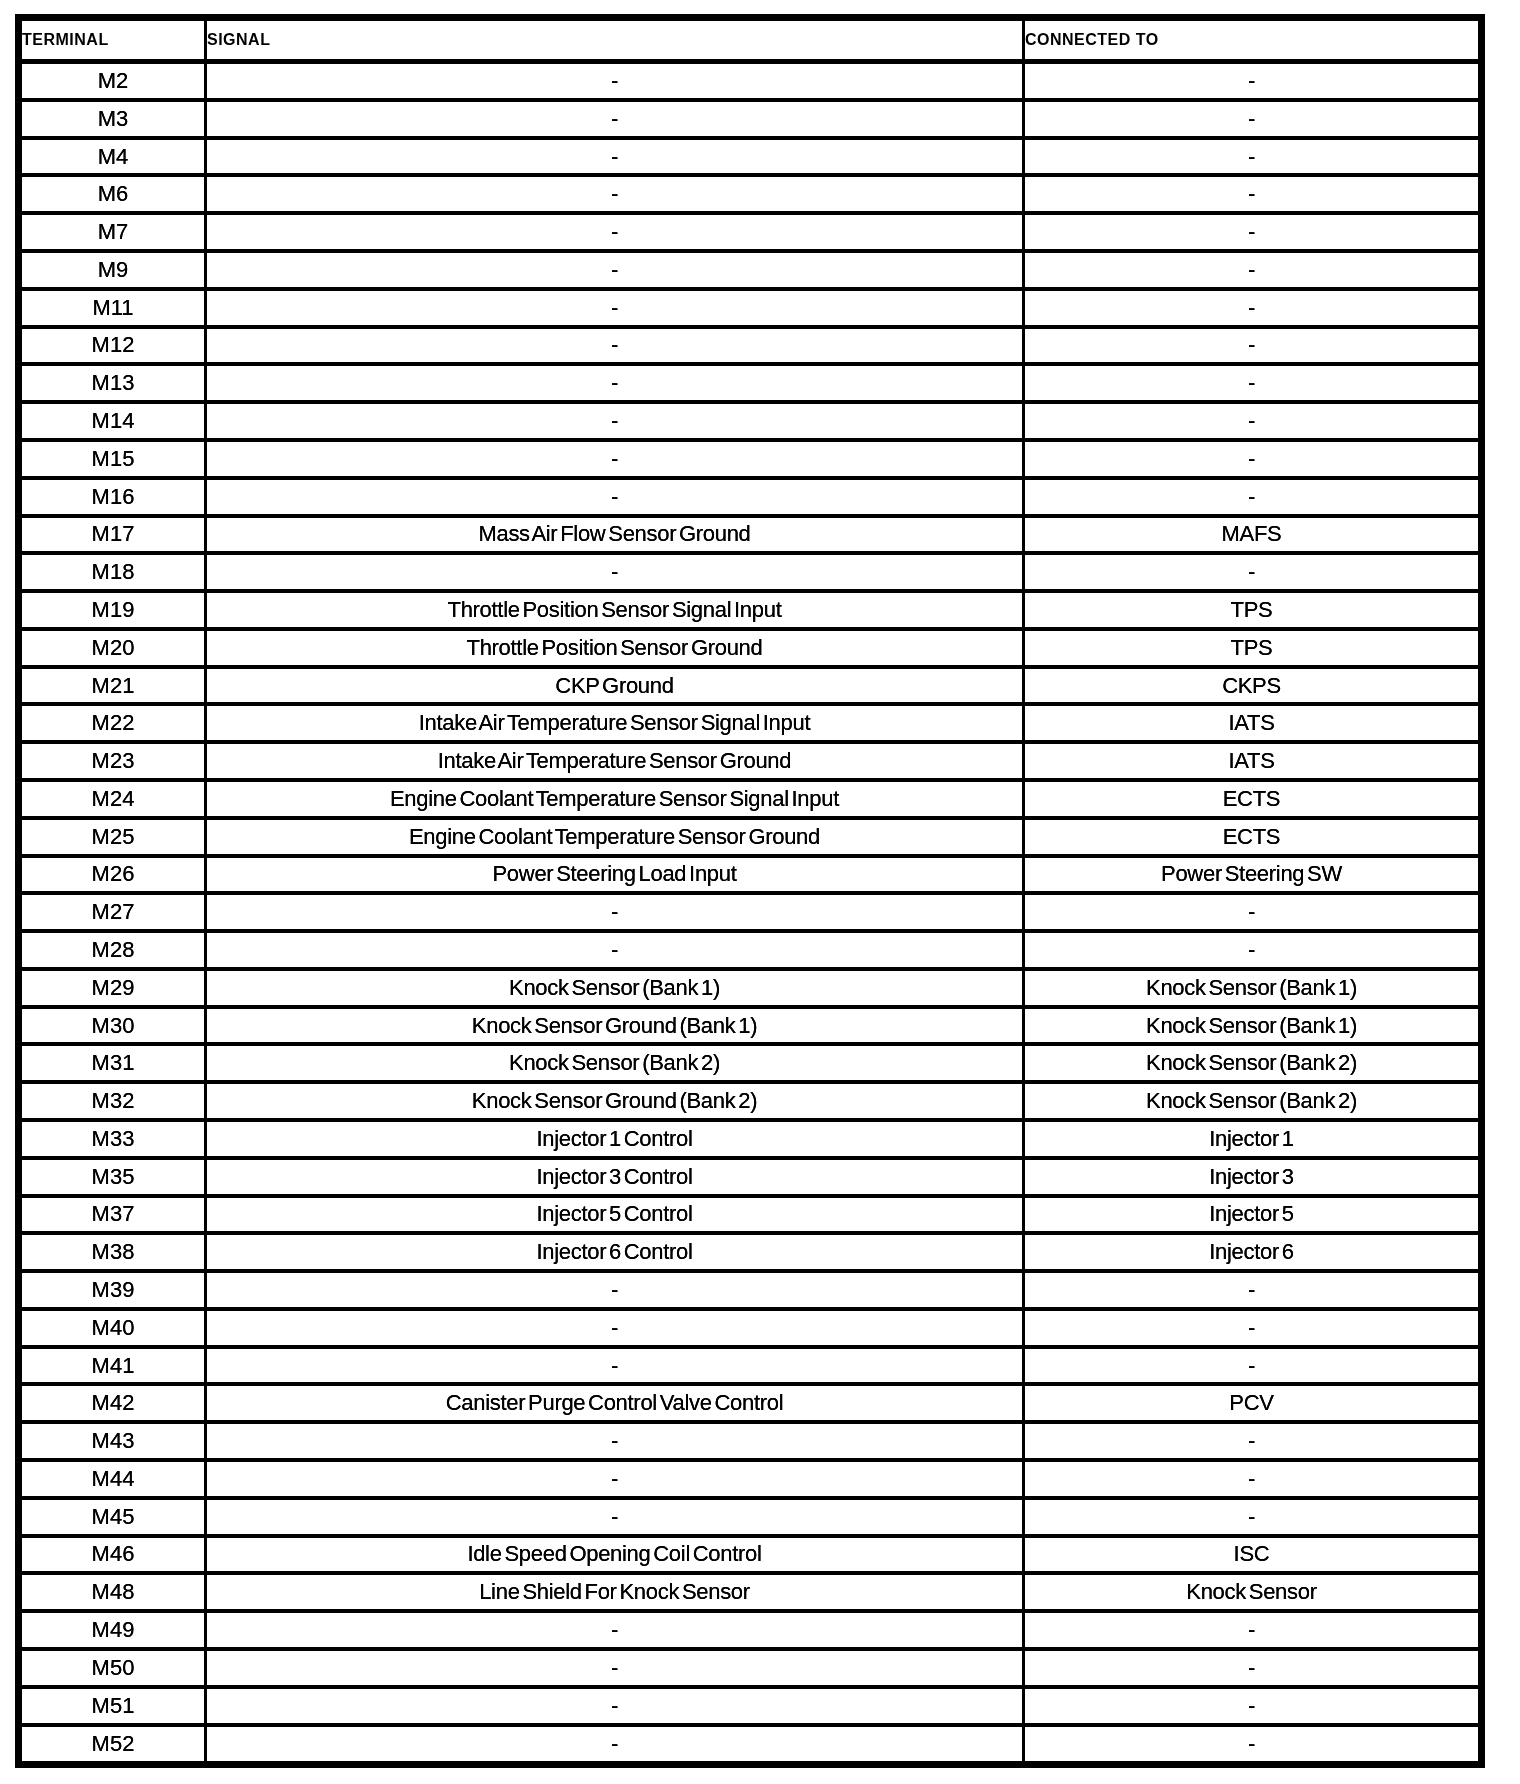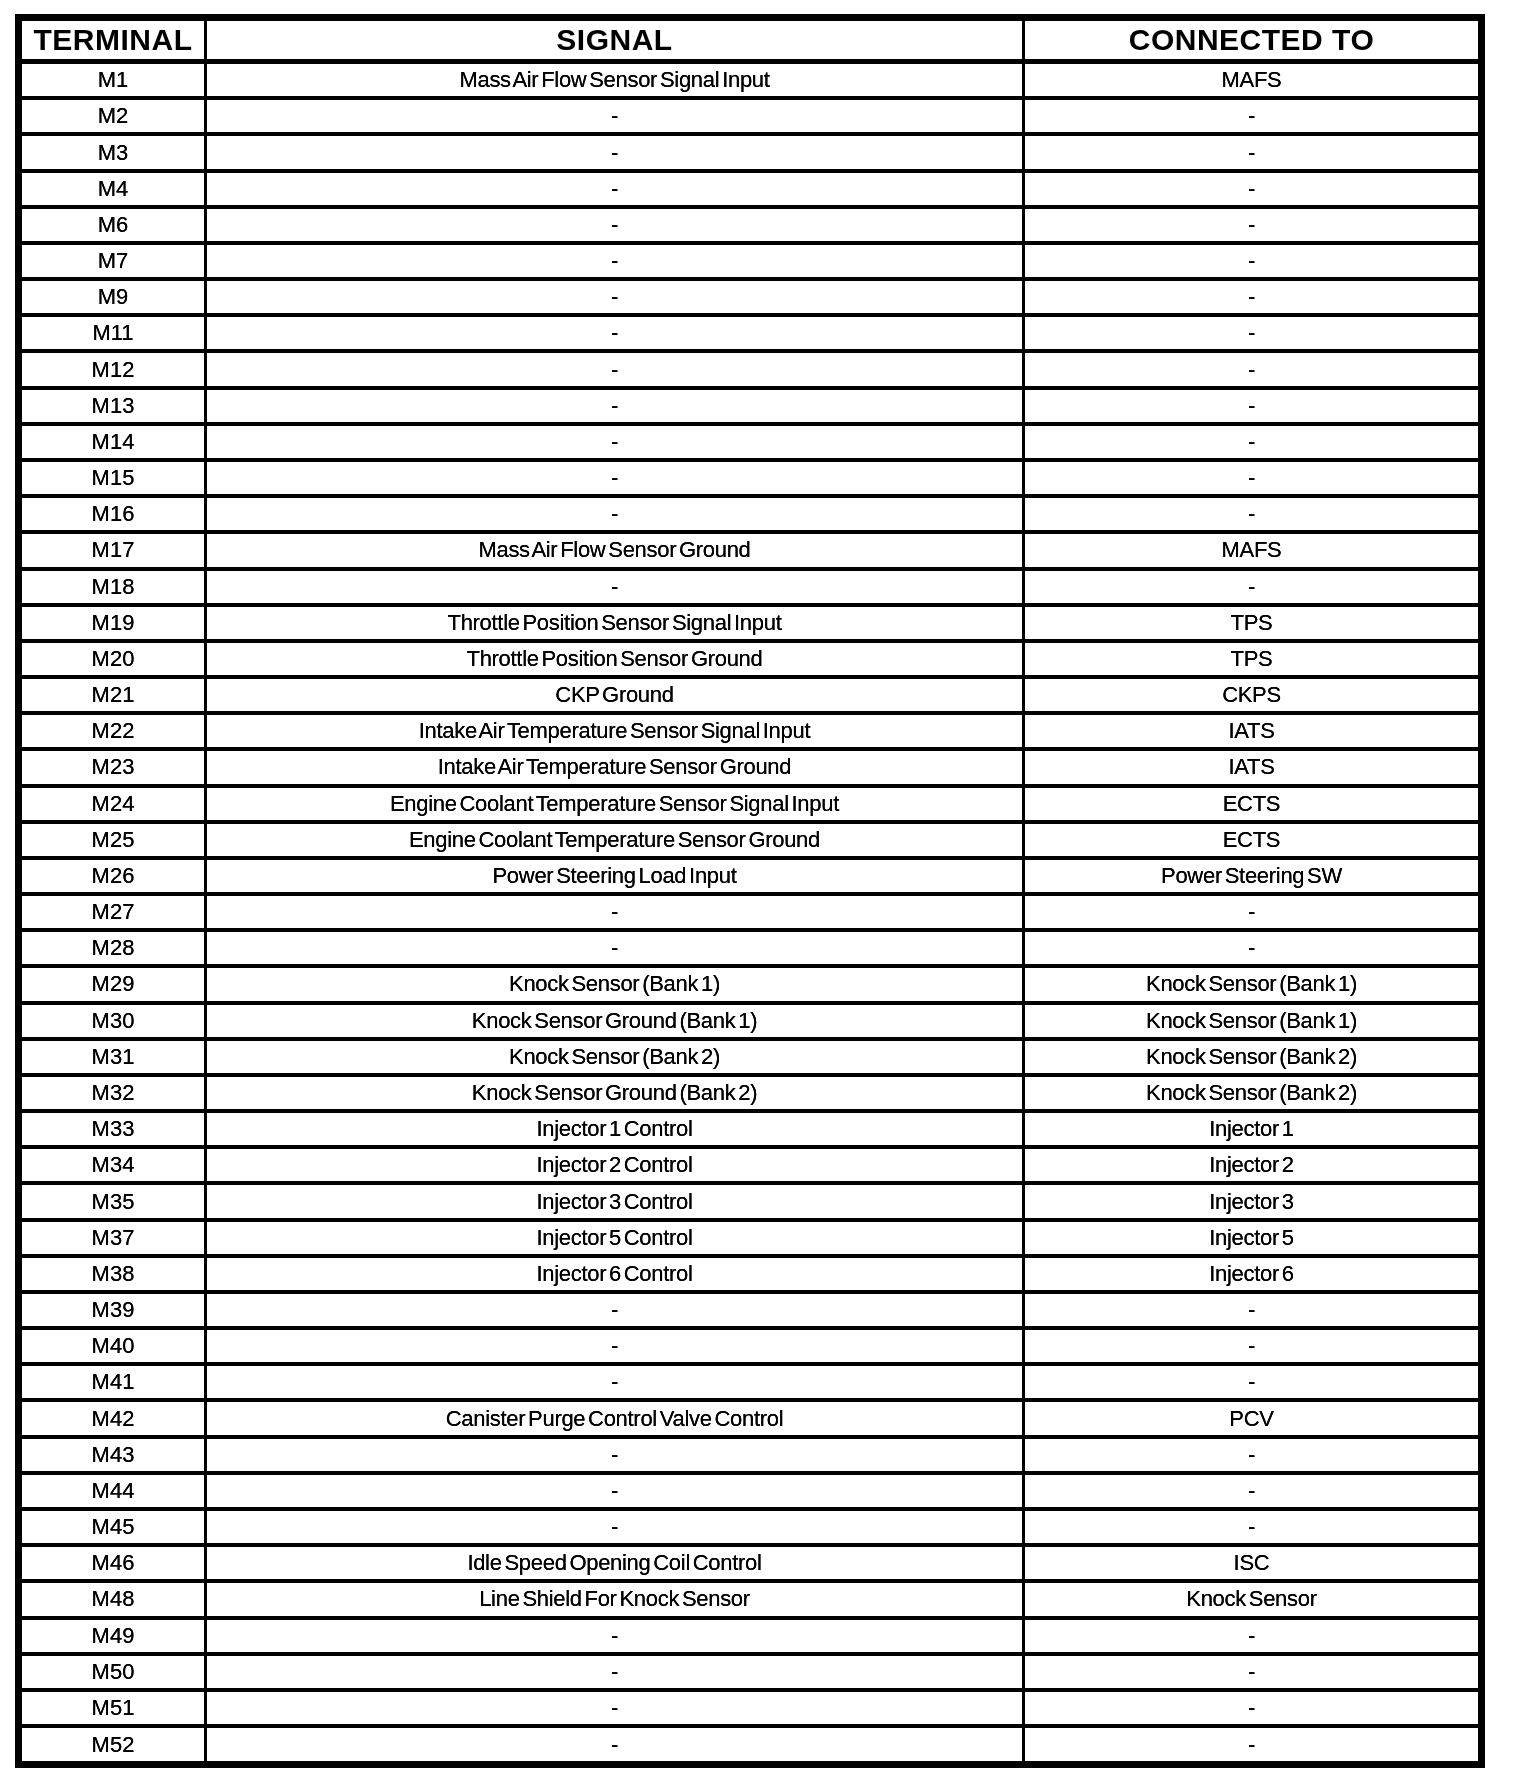--- a/index.html
+++ b/index.html
@@ -28,24 +28,24 @@
   }
   col.c-terminal { width: 187px; }
   col.c-signal   { width: 818px; }
   col.c-connected{ width: 458px; }
 
   th {
     border: 3px solid #000;
     border-top-width: 5px;
     border-bottom-width: 5px;
     height: 38px;
-    font-size: 30px;
+    font-size: 16px;
     font-weight: bold;
     letter-spacing: 0.5px;
-    text-align: center;
+    text-align: left;
     vertical-align: middle;
     padding: 0;
     white-space: nowrap;
     overflow: hidden;
   }
   td {
     border: 3px solid #000;
     border-top-width: 4px;
     border-bottom-width: 4px;
     font-size: 22px;
@@ -76,25 +76,20 @@
     </colgroup>
     <thead>
       <tr>
         <th>TERMINAL</th>
         <th>SIGNAL</th>
         <th>CONNECTED TO</th>
       </tr>
     </thead>
     <tbody>
         <tr>
-          <td class="terminal">M1</td>
-          <td>Mass Air Flow Sensor Signal Input</td>
-          <td>MAFS</td>
-        </tr>
-        <tr>
           <td class="terminal">M2</td>
           <td>-</td>
           <td>-</td>
         </tr>
         <tr>
           <td class="terminal">M3</td>
           <td>-</td>
           <td>-</td>
         </tr>
         <tr>
@@ -224,25 +219,20 @@
         </tr>
         <tr>
           <td class="terminal">M32</td>
           <td>Knock Sensor Ground (Bank 2)</td>
           <td>Knock Sensor (Bank 2)</td>
         </tr>
         <tr>
           <td class="terminal">M33</td>
           <td>Injector 1 Control</td>
           <td>Injector 1</td>
-        </tr>
-        <tr>
-          <td class="terminal">M34</td>
-          <td>Injector 2 Control</td>
-          <td>Injector 2</td>
         </tr>
         <tr>
           <td class="terminal">M35</td>
           <td>Injector 3 Control</td>
           <td>Injector 3</td>
         </tr>
         <tr>
           <td class="terminal">M37</td>
           <td>Injector 5 Control</td>
           <td>Injector 5</td>

